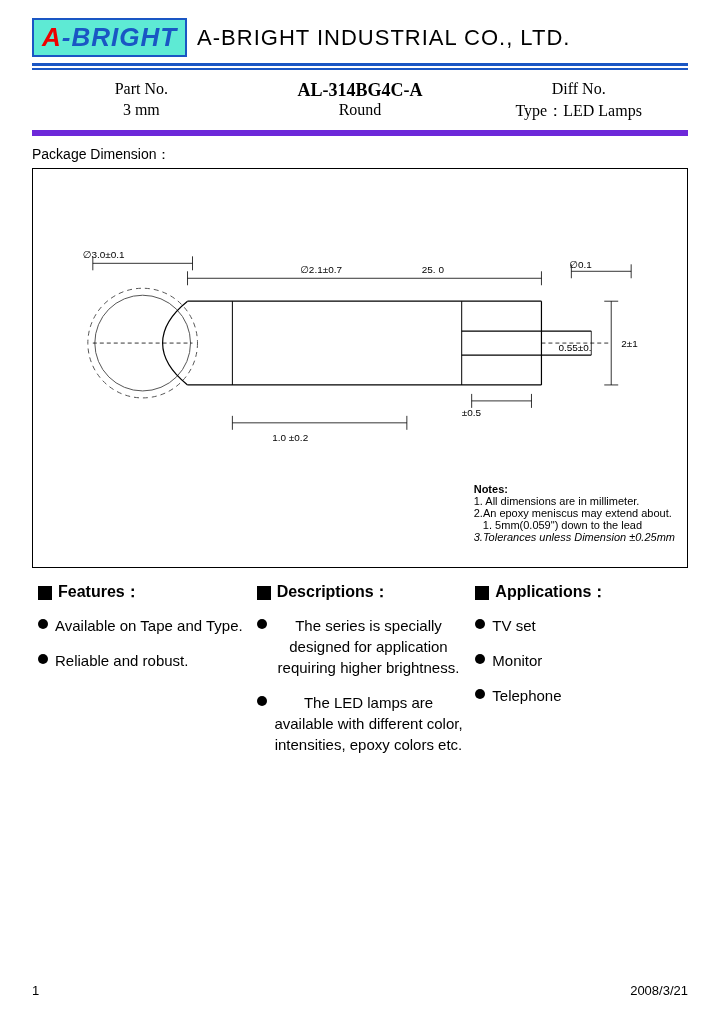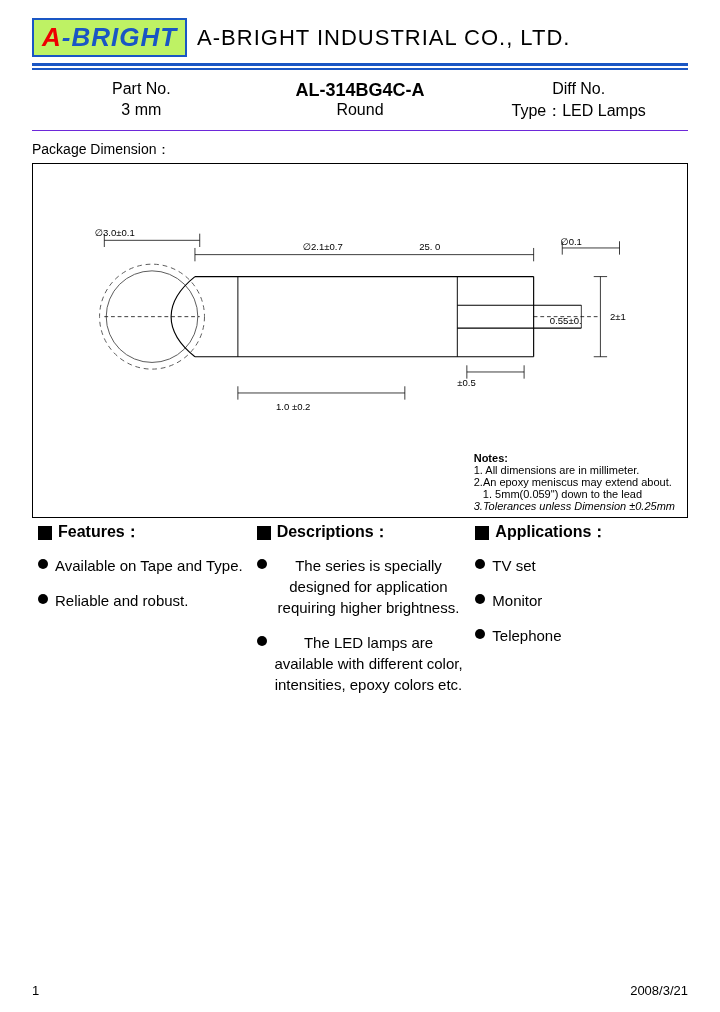--- a/index.html
+++ b/index.html
@@ -28,75 +28,76 @@
       margin-bottom: 2px;
     }
     .logo-abright {
       font-size: 26px;
       font-weight: 900;
       font-style: italic;
       border: 2.5px solid #1a56c4;
       padding: 2px 8px;
       color: #e00;
       letter-spacing: 1px;
-      background: #bef264;
+      background: #5eead4;
     }
     .logo-abright span.a { color: #e00; }
     .logo-abright span.bright { color: #1a56c4; }
     .company-name {
       font-size: 22px;
       font-weight: normal;
       color: #000;
       letter-spacing: 1px;
     }
     .header-underline {
       border-bottom: 2px solid #1a56c4;
       margin-bottom: 10px;
     }
 
     .part-row1, .part-row2 {
       display: grid;
       grid-template-columns: 1fr 1fr 1fr;
       text-align: center;
     }
     .part-row2 {
-      border-bottom: 1px solid #6d28d9;
+      border-bottom: 6px solid #6d28d9;
       padding-bottom: 8px;
       margin-bottom: 10px;
     }
     .part-row1 .col, .part-row2 .col {
       font-size: 16px;
+      font-family: Liberation Serif, serif;
     }
     .part-row1 .col-mid { font-size: 18px; font-weight: 900; }
     .part-row2 .col-mid { font-weight: normal; }
     .part-row2 .col-right { font-size: 16px; }
 
     
     .pkg-label {
       font-size: 14px;
       margin-bottom: 4px;
     }
     .pkg-box {
       border: 1.5px solid #000;
       width: 100%;
-      height: 355px;
+      height: 400px;
       position: relative;
-      margin-bottom: 4px;
+      margin-bottom: 14px;
       overflow: hidden;
     }
     .pkg-box svg {
       width: 100%;
       height: 100%;
     }
 
     
     .notes-area {
       position: absolute;
       right: 12px;
-      bottom: 5px;
+      bottom: 24px;
       font-size: 11px;
       text-align: left;
     }
 
     
     .bottom-section {
       display: grid;
       grid-template-columns: 1fr 1fr 1fr;
       gap: 0;
       margin-top: 4px;

